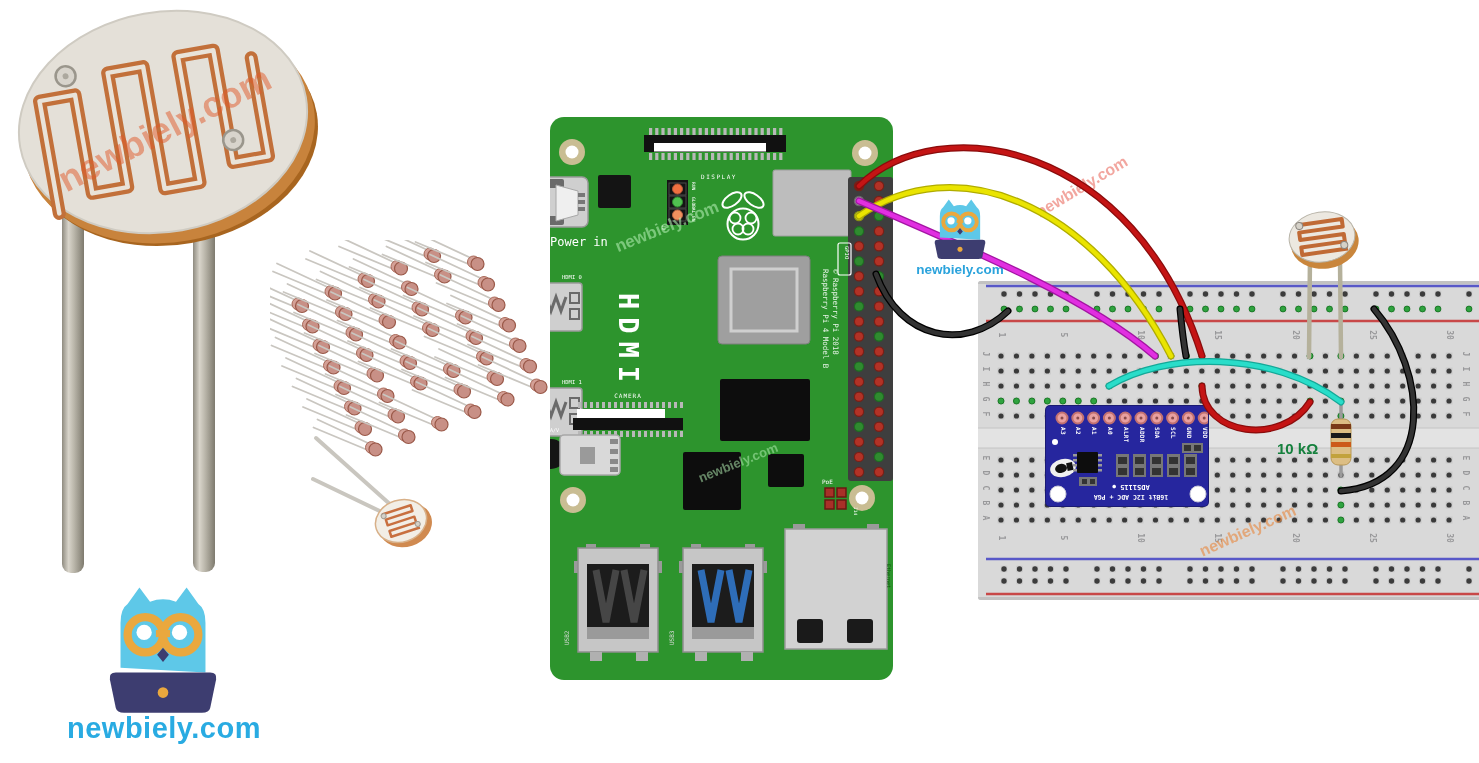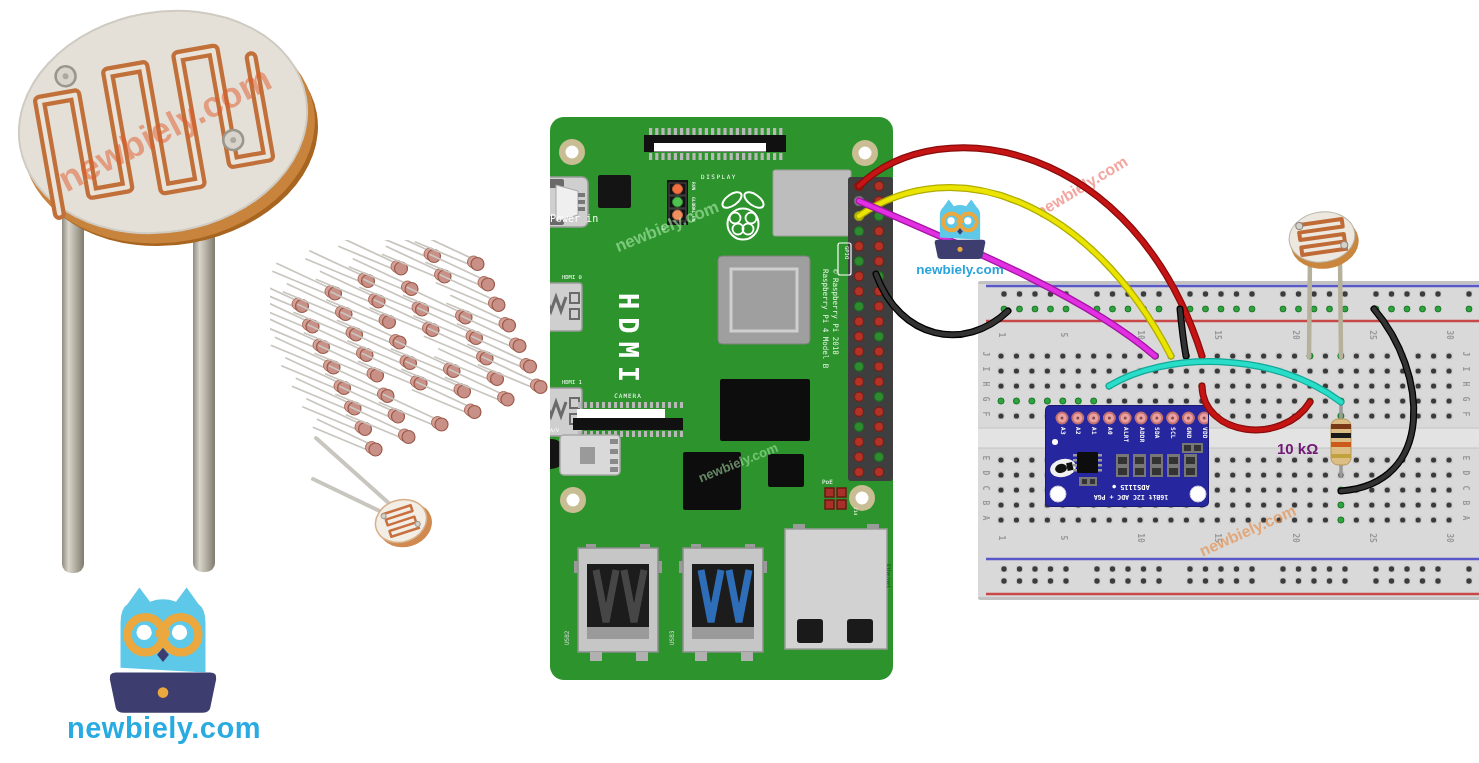--- a/index.html
+++ b/index.html
@@ -17,21 +17,21 @@
   .ads-pin-label{position:absolute;color:#fff;font:bold 6px "DejaVu Sans Mono",monospace;
       transform:rotate(90deg);transform-origin:0 0;letter-spacing:.3px;line-height:1;}
   #pi{position:absolute;left:550px;top:117px;width:343px;height:563px;z-index:10;}
   #bb{position:absolute;left:978px;top:281px;width:501px;height:319px;z-index:10;
       background:#d9d9d9;border-radius:3px 0 0 3px;overflow:hidden;}
   #ads{position:absolute;left:1046px;top:406px;width:162px;height:100px;z-index:20;
       background:#26269e;border-radius:4px;box-shadow:0 0 0 1px #1a1a72;}
   #wires{position:absolute;left:0;top:0;z-index:50;pointer-events:none;}
   .z30{z-index:30;} .z40{z-index:40;} .z60{z-index:60;}
   #resistor-label{position:absolute;left:1277px;top:440px;width:52px;z-index:35;
-      font:bold 15px "Liberation Sans",sans-serif;color:#701a75;text-align:left;}
+      font:bold 15px "Liberation Sans",sans-serif;color:#15803d;text-align:left;}
   #logo-text{position:absolute;left:52px;top:712px;width:224px;text-align:center;
       font:bold 29px "Liberation Sans",sans-serif;color:#29abe2;letter-spacing:.5px;}
   #owl-small-text{position:absolute;left:912px;top:262px;width:96px;text-align:center;
       font:bold 13.5px "Liberation Sans",sans-serif;color:#2ba3dc;z-index:45;}
 </style>
 </head>
 <body>
 
 <div id="canvas">
 
@@ -520,21 +520,21 @@
 
       <g>
         <rect x="243" y="407" width="12" height="6" fill="#9a9a9a"></rect>
           <rect x="317" y="407" width="12" height="6" fill="#9a9a9a"></rect>
         <rect x="235" y="412" width="102" height="120" fill="#d2d2d2" stroke="#9a9a9a" stroke-width="1.5"></rect>
         <rect x="247" y="502" width="26" height="24" rx="3" fill="#1a1a1a"></rect>
         <rect x="297" y="502" width="26" height="24" rx="3" fill="#1a1a1a"></rect>
       </g>
     </svg>
 
-    <div class="pcb-label" style="left:0;top:97px;font-size:10px">Power in</div>
+    <div class="pcb-label" style="left:0;top:119px;font-size:12px">Power in</div>
     <div class="pcb-label" style="left:124px;top:57px;width:90px;text-align:center;font-size:6px;letter-spacing:1.5px">DISPLAY</div>
     <div class="pcb-label rot90" style="left:145px;top:65px;font-size:4.5px">RUN</div>
     <div class="pcb-label rot90" style="left:145px;top:80px;font-size:4.5px">GLOBAL_EN</div>
     <div class="pcb-label rot90" style="left:115px;top:108px;font-size:4.5px">J2</div>
     <div class="pcb-label" style="left:12px;top:158px;font-size:5.5px">HDMI 0</div>
     <div class="pcb-label" style="left:12px;top:263px;font-size:5.5px">HDMI 1</div>
     <div class="pcb-label rot90" style="left:92px;top:176px;font-size:27px;font-weight:bold;letter-spacing:8px">HDMI</div>
     <div class="pcb-label" style="left:50px;top:276px;width:56px;text-align:center;font-size:6px;letter-spacing:1px">CAMERA</div>
     <div class="pcb-label" style="left:0;top:311px;font-size:5px">A/V</div>
     <div class="pcb-label rot90" style="left:299px;top:129px;font-size:5.5px">GPIO</div>

